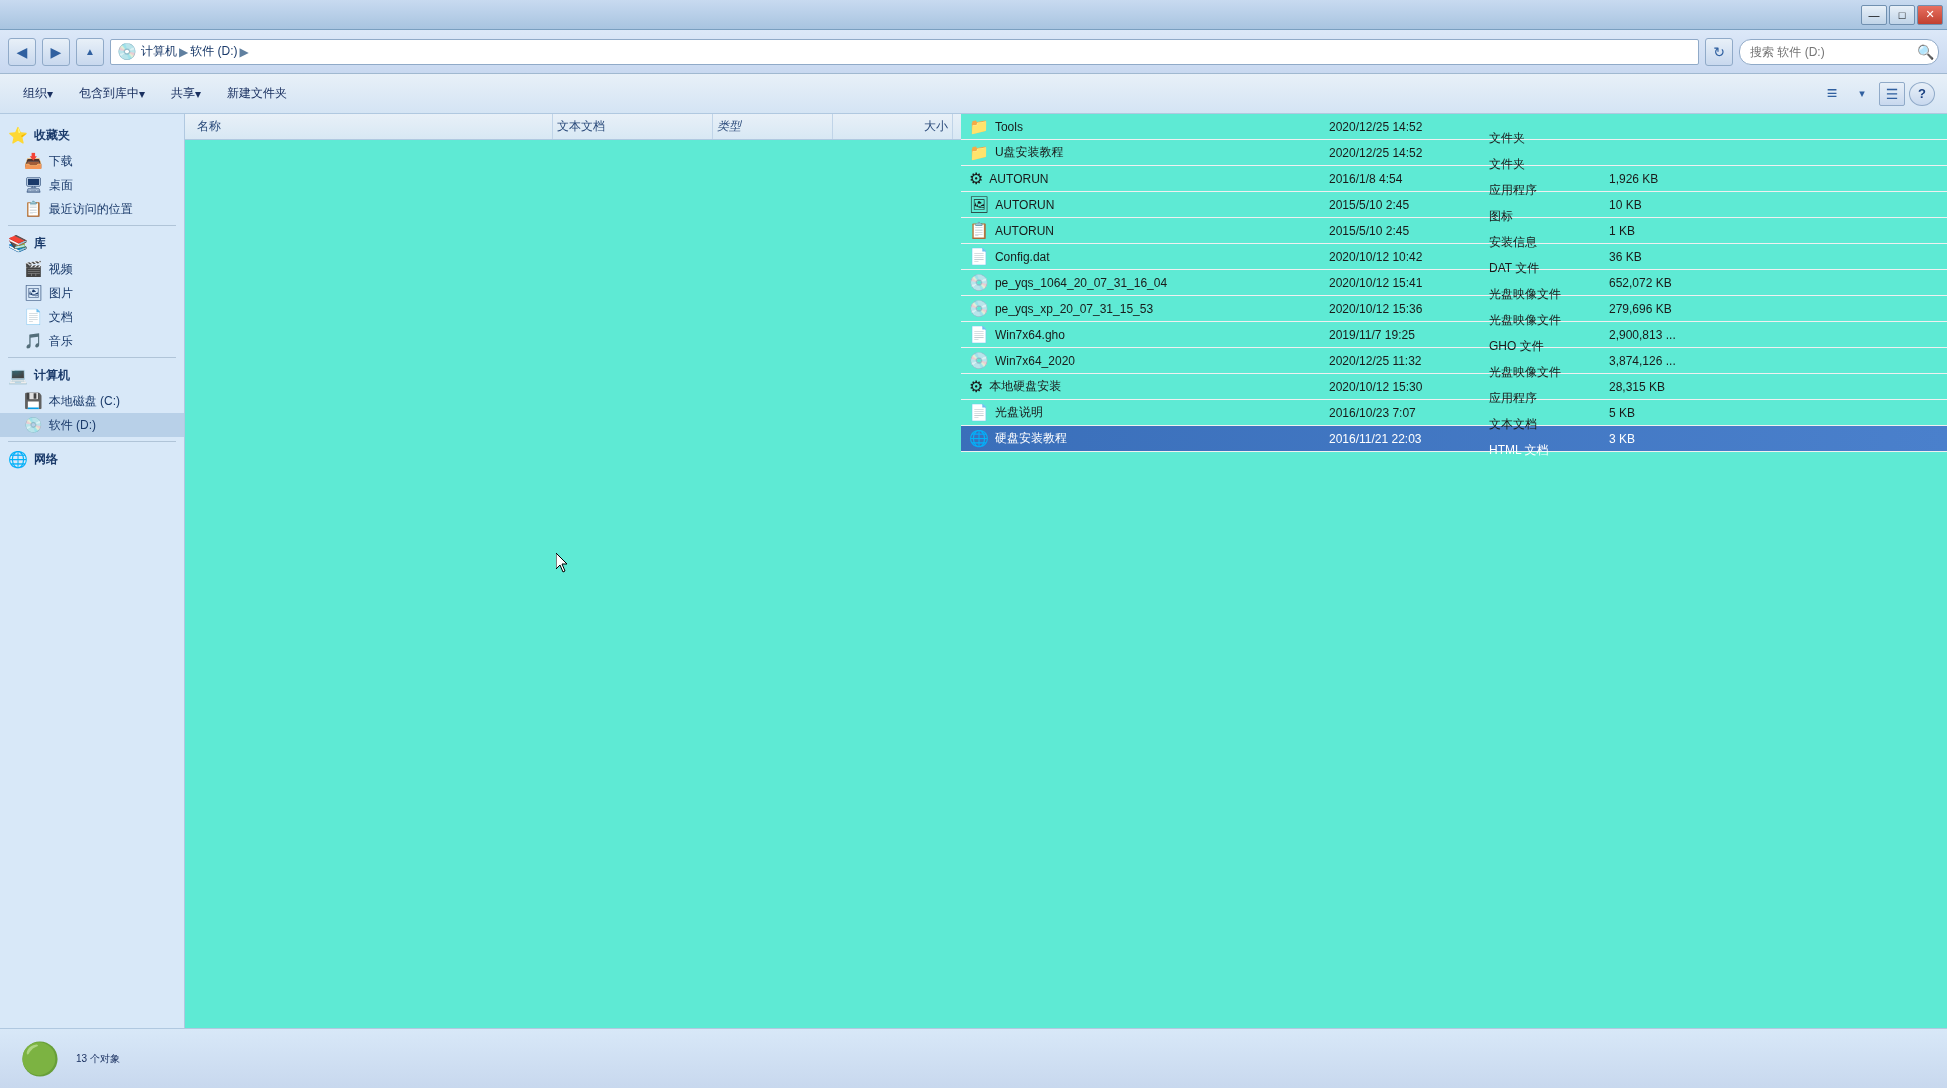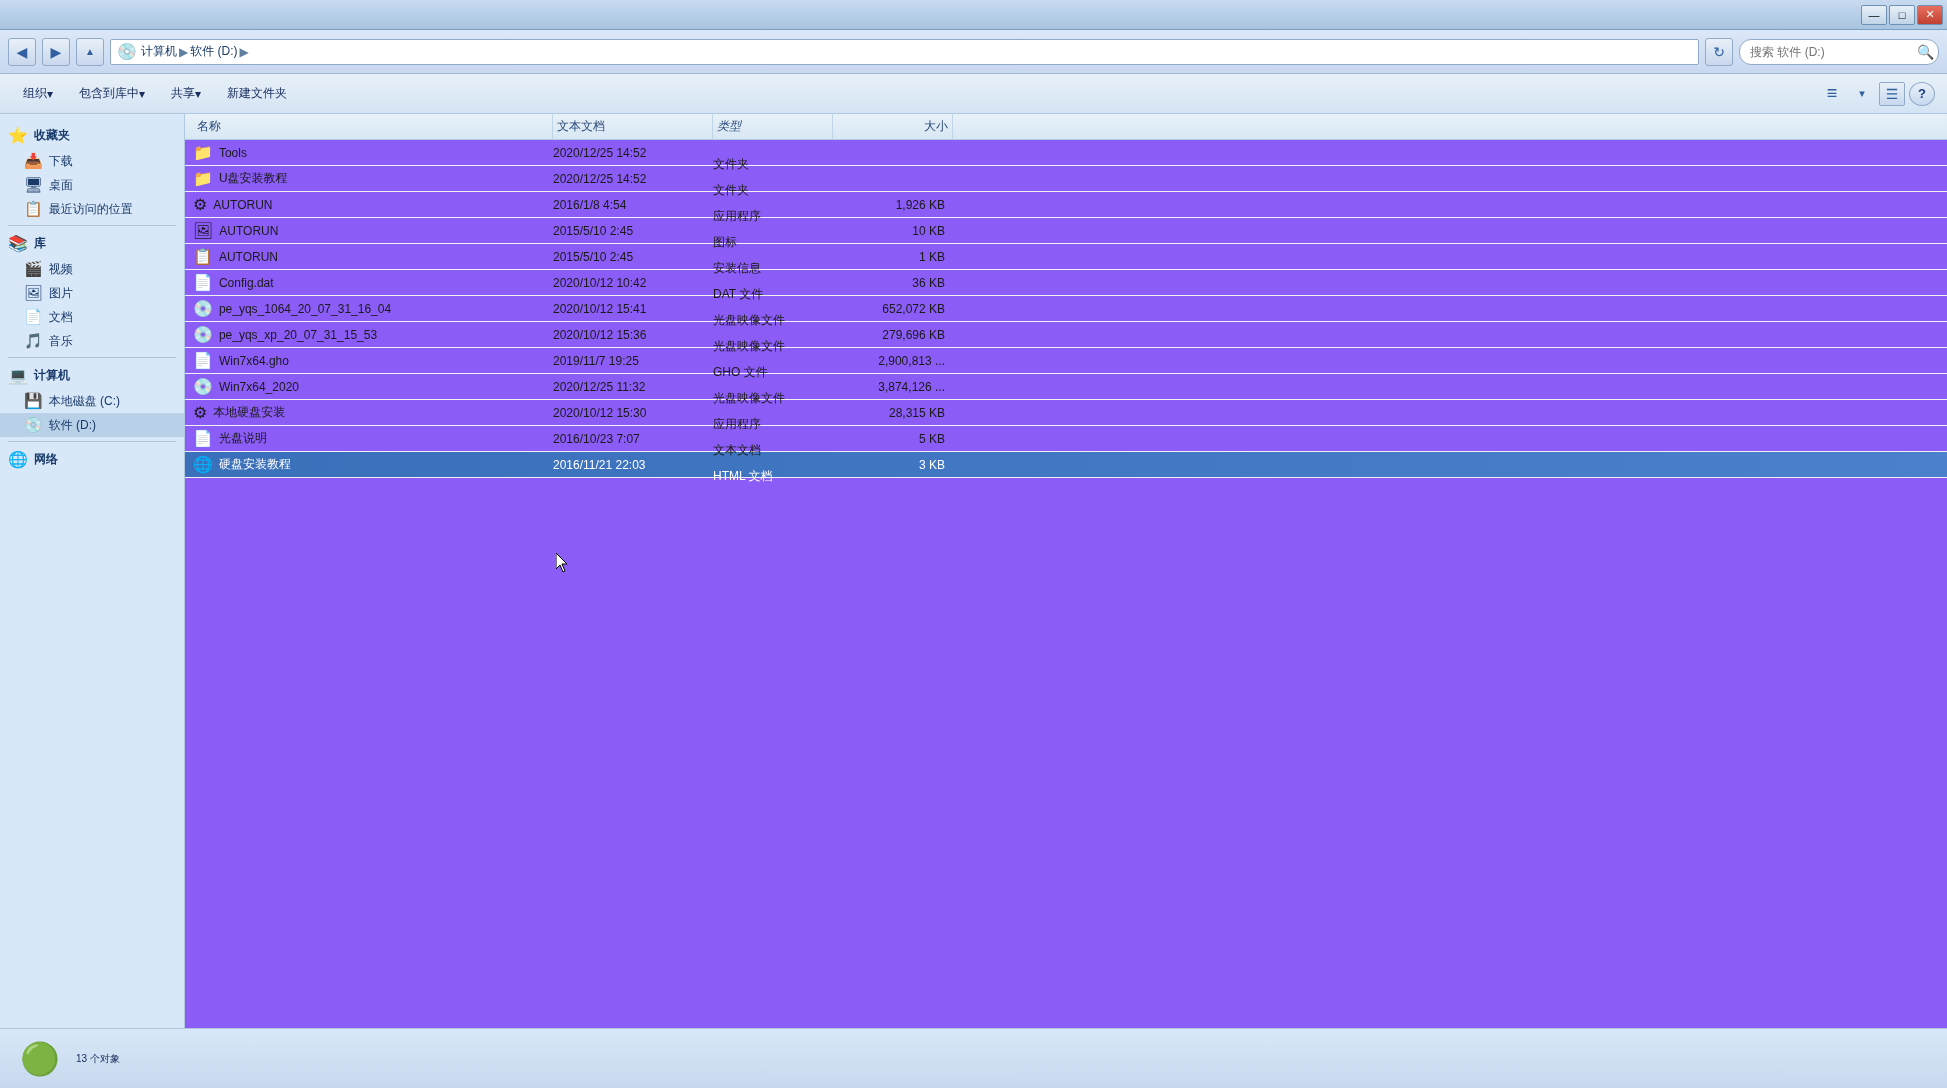--- a/index.html
+++ b/index.html
@@ -227,22 +227,22 @@
     .sidebar-divider {
       height: 1px;
       background: #b0c4d8;
       margin: 4px 8px;
     }
 
     
     .file-area {
       flex: 1;
       display: flex;
-      flex-direction: column;
-      background: #8b5cf6;
+      flex-direction: row;
+      background: #5eead4;
     }
     .file-list-header {
       display: flex;
       align-items: center;
       background: linear-gradient(to bottom, #e8f0f8, #d8e8f4);
       border-bottom: 1px solid #b0c8e0;
       padding: 0 8px;
       height: 26px;
       flex-shrink: 0;
     }
@@ -285,21 +285,21 @@
       text-overflow: ellipsis;
     }
     .file-col-name {
       width: 360px;
       display: flex;
       align-items: center;
       gap: 6px;
     }
     .file-col-date { width: 160px; }
     .file-col-type { width: 120px; margin-top: 24px; }
-    .file-col-size { width: 120px; text-align: right; padding-right: 8px; }
+    .file-col-size { width: 120px; padding-right: 8px; }
     .file-icon { font-size: 16px; flex-shrink: 0; }
 
     .file-row.selected-highlight .file-col { color: white; }
 
     
     .status-bar {
       height: 60px;
       background: linear-gradient(to bottom, #d8e8f8, #c8d8ee);
       border-top: 1px solid #b0c8e0;
       display: flex;

